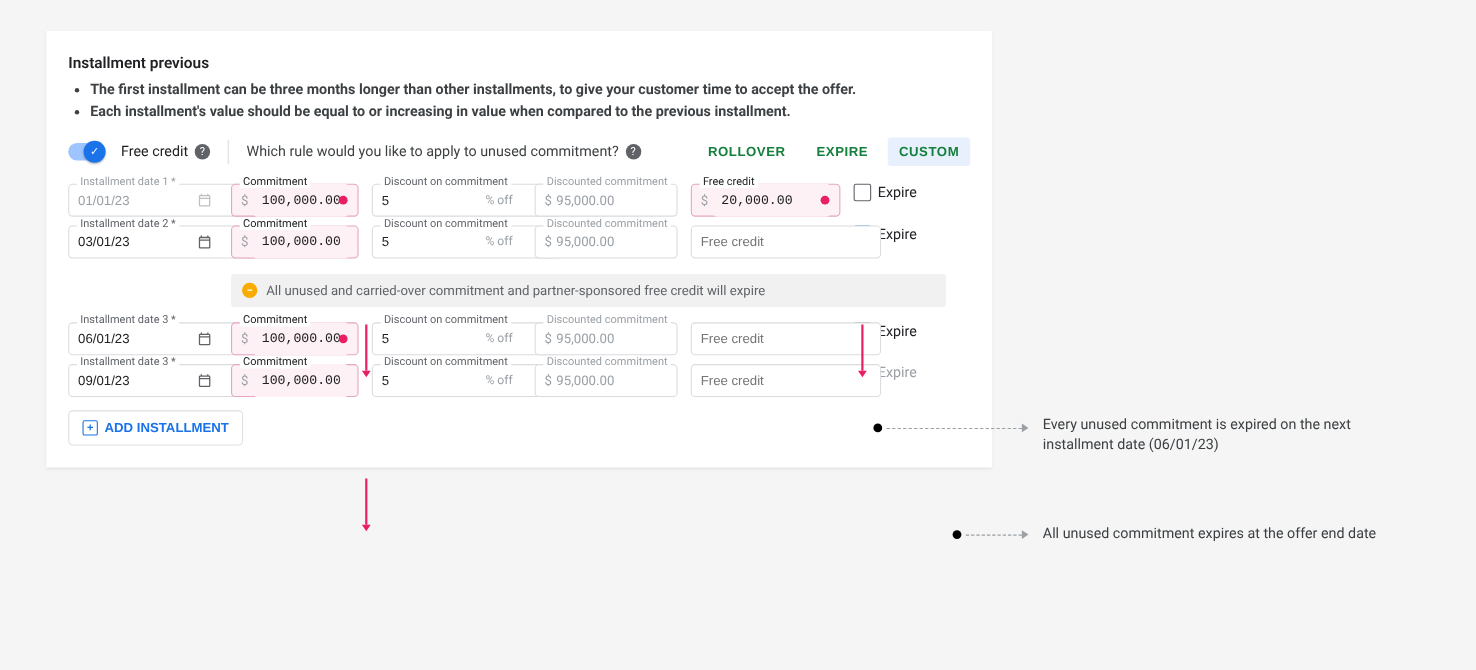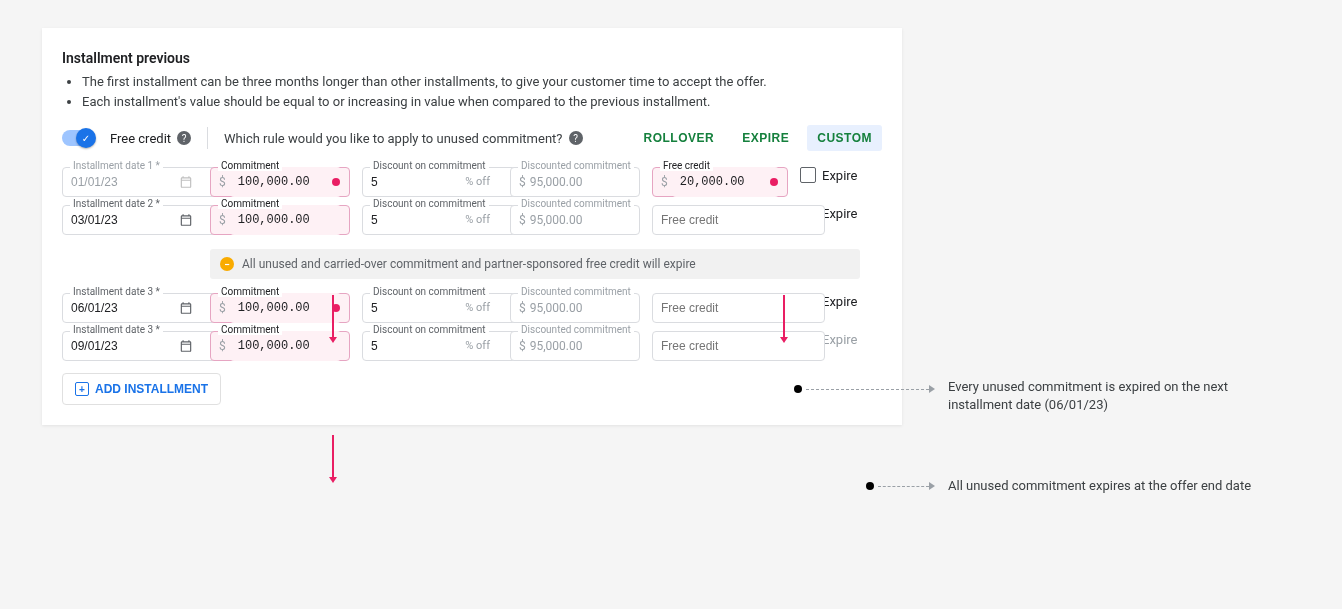--- a/index.html
+++ b/index.html
@@ -13,21 +13,21 @@
     }
     .panel {
       background: #fff;
       width: 860px;
       padding: 22px 20px 20px 20px;
       box-shadow: 0 1px 3px rgba(0,0,0,.08);
     }
     .title { font-size: 14px; font-weight: 600; color: #202124; margin-bottom: 6px; }
     .desc { font-size: 13px; color: #3c4043; line-height: 1.45; margin-bottom: 8px; }
     ul.bullets { padding-left: 20px; margin-bottom: 14px; }
-    ul.bullets li { font-size: 13px; color: #3c4043; line-height: 1.5; }
+    ul.bullets li { font-size: 13px; color: #3c4043; line-height: 1.5; font-weight: bold; }
     .totals {
       display: flex;
       border: 1px solid #e0e0e0;
       border-radius: 8px;
       margin-bottom: 16px;
     }
     .totals .cell { flex:1; padding: 14px 18px; }
     .totals .cell+.cell { border-left:1px solid #e0e0e0; }
     .totals .lab { font-size: 13px; color: #3c4043; margin-bottom: 4px; }
     .totals .val { font-size: 16px; font-weight: 600; color:#202124; }
@@ -56,21 +56,21 @@
     }
     .fld input, .fld .inbox {
       border:1px solid #dadce0; border-radius:4px; height:30px; font-size:12px; padding:0 8px; color:#202124; background:#fff;
       display:flex; align-items:center;
     }
     .fld.disabled .lab { color:#9aa0a6; }
     .fld.disabled input, .fld.disabled .inbox { color:#9aa0a6; background:#fff; }
     .fld.hl input, .fld.hl .inbox { background:#fef1f5; border-color:#e6a5c2; }
     .fld.hl .lab { color:#202124; }
     .w-date { width:136px; }
-    .w-commit { width:140px; }
+    .w-commit { width:116px; }
     .w-disc { width:136px; }
     .w-dcm { width:130px; }
     .w-fc { width:136px; }
     .cal-ic { position:absolute; right:5px; top:7px; color:#5f6368; pointer-events:none; }
     .cal-ic.disabled { color:#c0c0c0; }
     .dol { color:#9aa0a6; margin-right:4px; }
     .suffix { position:absolute; right:8px; top:8px; font-size:11px; color:#9aa0a6; }
     .inbox input { border:none; outline:none; background:transparent; width:100%; font-size:12px;font-family:Liberation Mono, monospace; }
     .expire-wrap { display:flex; align-items:center; gap:6px; font-size:13px; color:#202124; }
     .expire-wrap.muted { color:#9aa0a6; }

